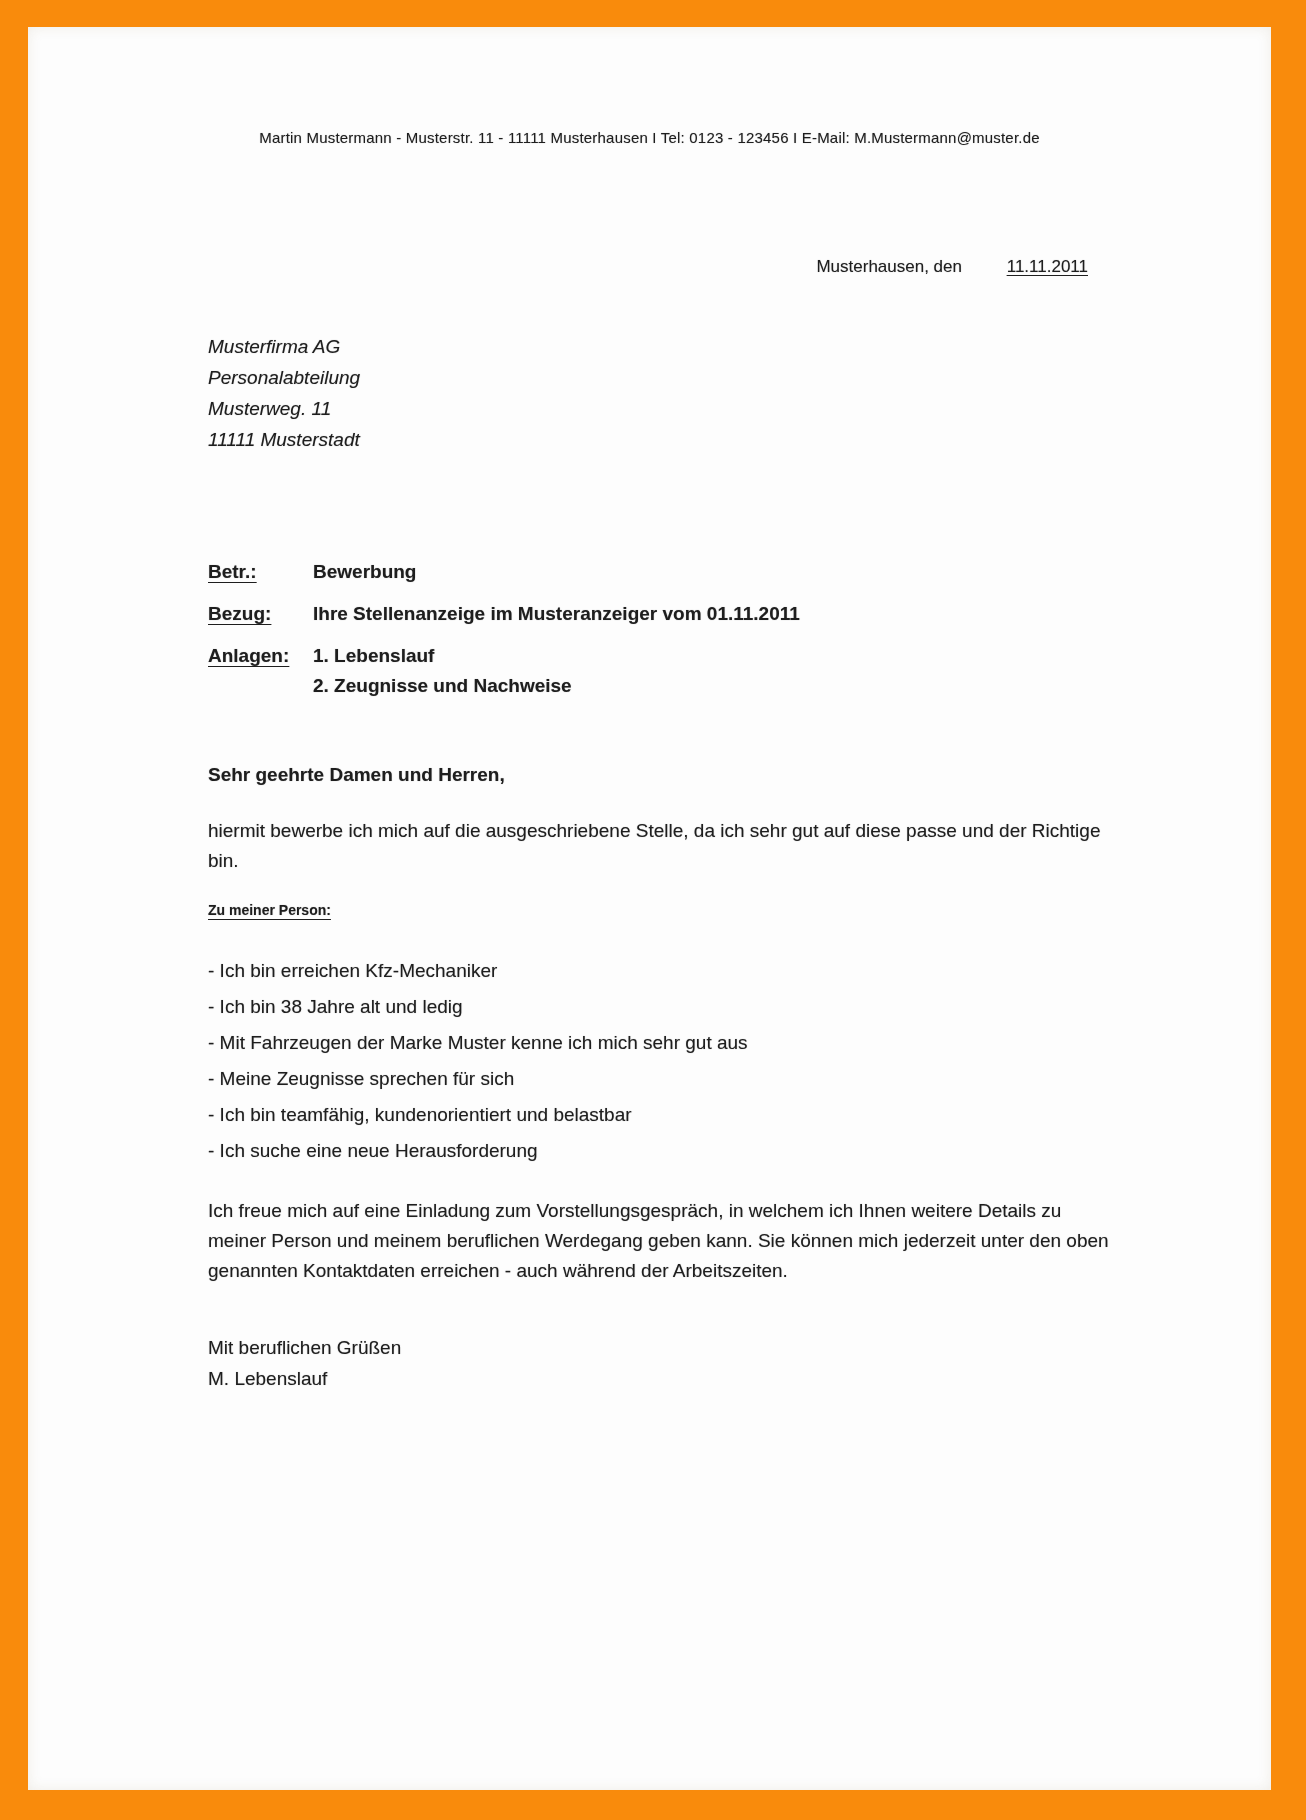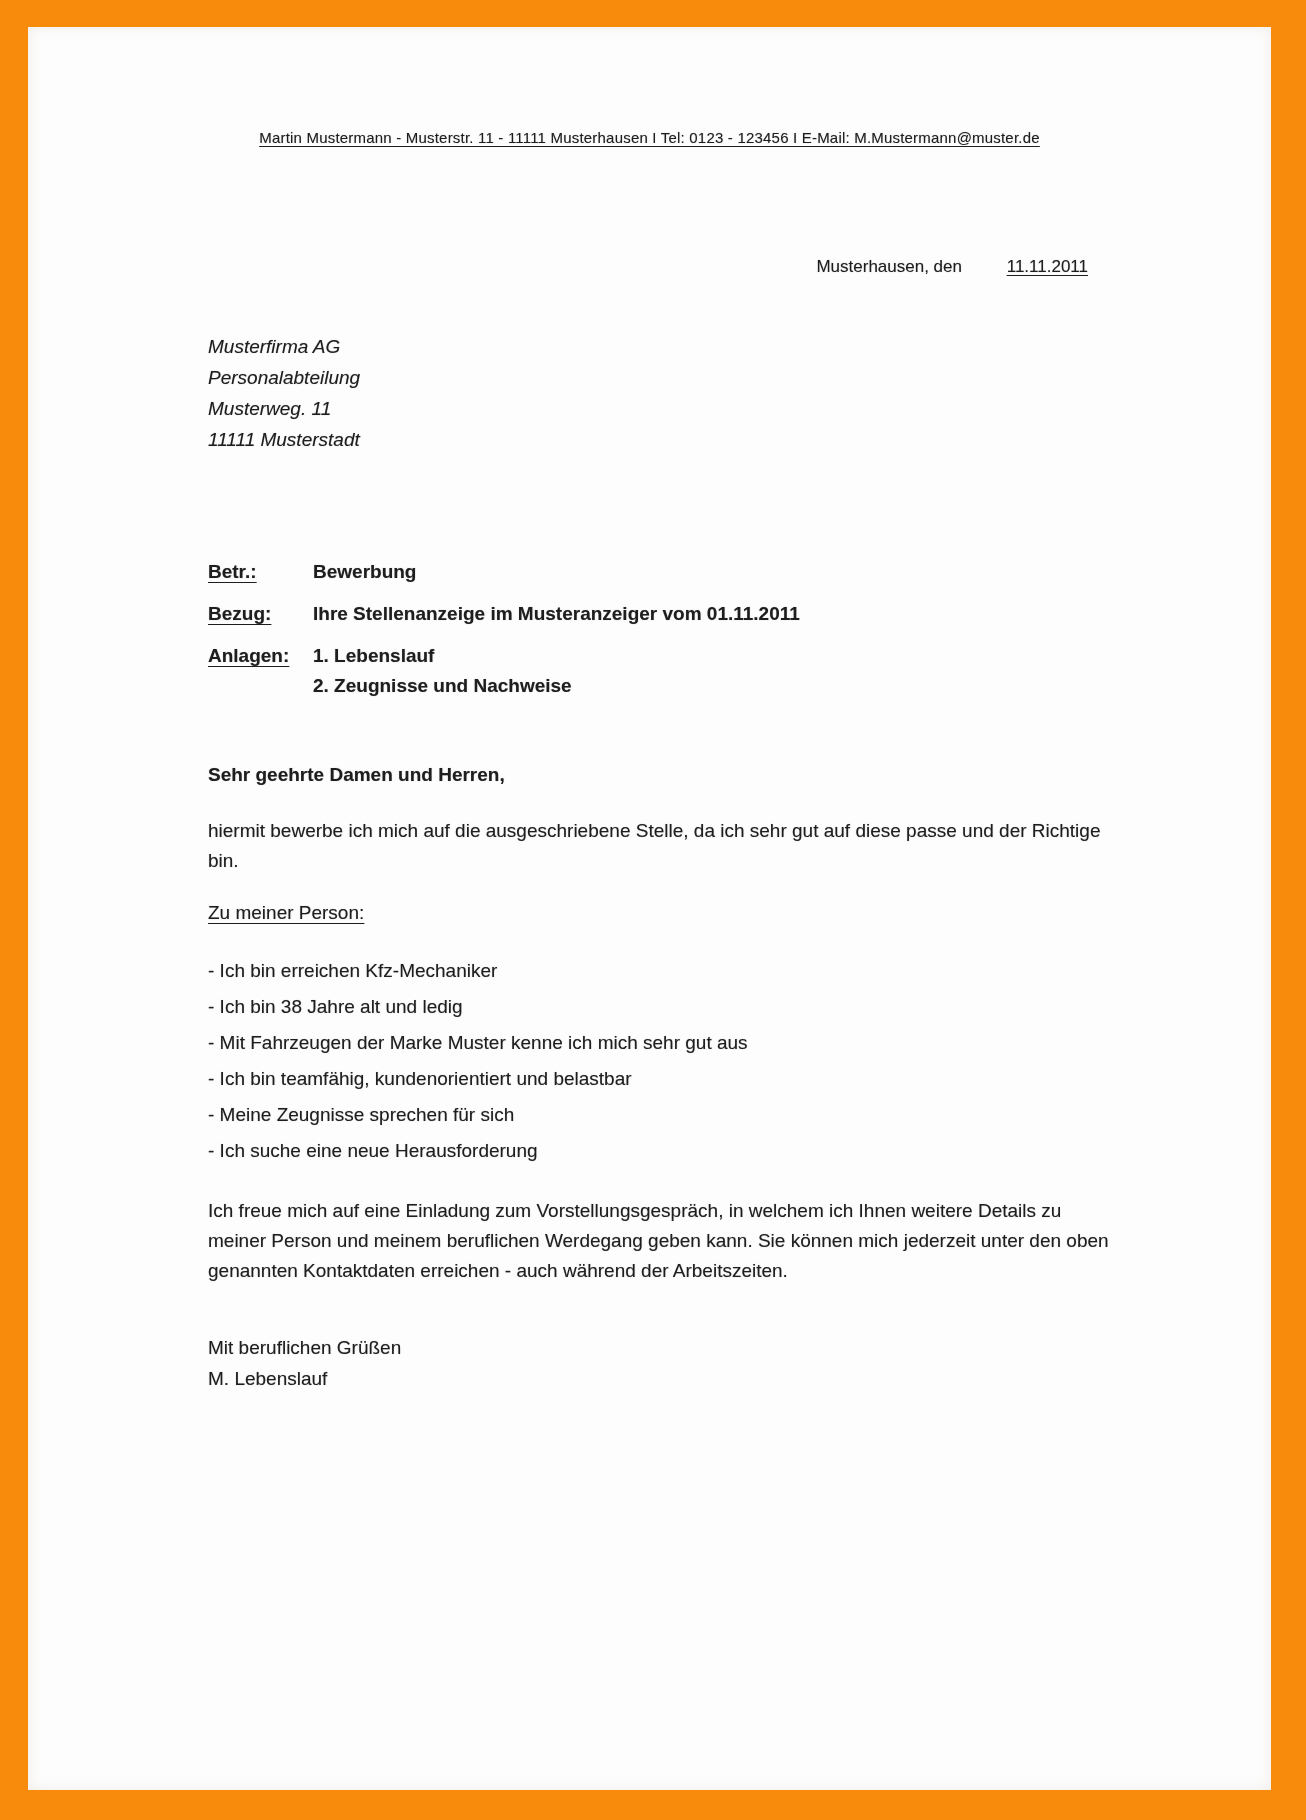--- a/index.html
+++ b/index.html
@@ -35,21 +35,20 @@
   .header-line {
     position: absolute;
     top: 102px;
     left: 0;
     right: 0;
     text-align: center;
     font-size: 15px;
     letter-spacing: 0.2px;
   }
   .header-line .u {
-    text-decoration: underline;
     text-underline-offset: 3px;
   }
   .date-line {
     position: absolute;
     top: 230px;
     right: 183px;
     font-size: 17px;
     white-space: nowrap;
   }
   .date-line .u {
@@ -98,23 +97,24 @@
     top: 789px;
     left: 180px;
     width: 905px;
     font-size: 19px;
     line-height: 30px;
   }
   .section-heading {
     position: absolute;
     top: 875px;
     left: 180px;
-    font-size: 19px;
+    font-size: 14px;
     text-decoration: underline;
     text-underline-offset: 4px;
+    font-weight: bold;
   }
   .bullets {
     position: absolute;
     top: 933px;
     left: 180px;
     width: 905px;
     font-size: 19px;
   }
   .bullet-line {
     line-height: 22px;
@@ -179,22 +179,22 @@
       <div class="salutation">Sehr geehrte Damen und Herren,</div>
 
       <div class="intro">hiermit bewerbe ich mich auf die ausgeschriebene Stelle, da ich sehr gut auf diese passe und der Richtige bin.</div>
 
       <div class="section-heading">Zu meiner Person:</div>
 
       <div class="bullets">
         <div class="bullet-line">- Ich bin erreichen Kfz-Mechaniker</div>
         <div class="bullet-line">- Ich bin 38 Jahre alt und ledig</div>
         <div class="bullet-line">- Mit Fahrzeugen der Marke Muster kenne ich mich sehr gut aus</div>
+        <div class="bullet-line">- Meine Zeugnisse sprechen für sich</div>
         <div class="bullet-line">- Ich bin teamfähig, kundenorientiert und belastbar</div>
-        <div class="bullet-line">- Meine Zeugnisse sprechen für sich</div>
         <div class="bullet-line">- Ich suche eine neue Herausforderung</div>
       </div>
 
       <div class="closing-paragraph">Ich freue mich auf eine Einladung zum Vorstellungsgespräch, in welchem ich Ihnen weitere Details zu meiner Person und meinem beruflichen Werdegang geben kann. Sie können mich jederzeit unter den oben genannten Kontaktdaten erreichen - auch während der Arbeitszeiten.</div>
 
       <div class="signoff">
         <div>Mit beruflichen Grüßen</div>
         <div>M. Lebenslauf</div>
       </div>
 

